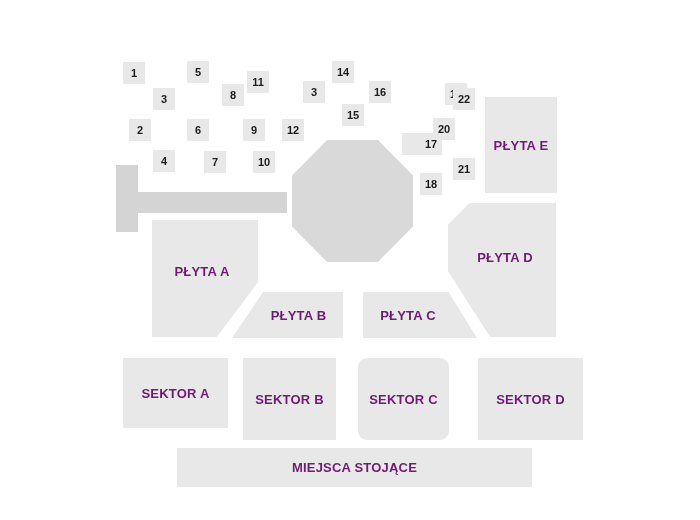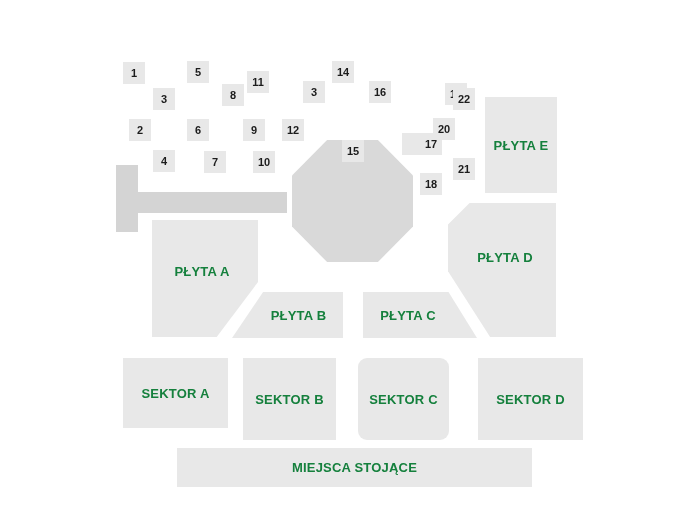--- a/index.html
+++ b/index.html
@@ -8,21 +8,21 @@
     font-family:"Liberation Sans", sans-serif;
   }
   .map{
     position:relative;width:700px;height:520px;background:#ffffff;
   }
   .sec{
     position:absolute;display:flex;align-items:center;justify-content:center;
     background:#e8e8e8;cursor:pointer;
   }
   .sec-label{
-    font-weight:bold;font-size:13px;color:#15803d;letter-spacing:.2px;
+    font-weight:bold;font-size:13px;color:#701a75;letter-spacing:.2px;
     white-space:nowrap;pointer-events:none;
   }
   
   .sec[data-name="section-plyta-a"] .sec-label{transform:translate(-3px,-7px);}
   .sec[data-name="section-plyta-b"] .sec-label{transform:translate(11px,0);}
   .sec[data-name="section-plyta-c"] .sec-label{transform:translate(-12px,0);}
   .sec[data-name="section-plyta-d"] .sec-label{transform:translate(3px,-13px);}
   .seat{
     position:absolute;width:22px;height:22px;background:#e8e8e8;
     display:flex;align-items:center;justify-content:center;cursor:pointer;
@@ -117,21 +117,21 @@
       </div>
       <div class="seat" data-name="seat-box-12" style="left: 282px; top: 119px;">
         <span class="seat-label" data-name="seat-box-label">12</span>
       </div>
       <div class="seat" data-name="seat-box-13" style="left: 303px; top: 81px;">
         <span class="seat-label" data-name="seat-box-label">3</span>
       </div>
       <div class="seat" data-name="seat-box-14" style="left: 332px; top: 61px;">
         <span class="seat-label" data-name="seat-box-label">14</span>
       </div>
-      <div class="seat" data-name="seat-box-15" style="left: 342px; top: 104px; margin-top: 36px;">
+      <div class="seat" data-name="seat-box-15" style="left: 342px; top: 104px;">
         <span class="seat-label" data-name="seat-box-label">15</span>
       </div>
       <div class="seat" data-name="seat-box-16" style="left: 369px; top: 81px;">
         <span class="seat-label" data-name="seat-box-label">16</span>
       </div>
       <div class="seat" data-name="seat-box-17" style="left: 402px; top: 133px; padding-left: 18px;">
         <span class="seat-label" data-name="seat-box-label">17</span>
       </div>
       <div class="seat" data-name="seat-box-18" style="left: 420px; top: 173px;">
         <span class="seat-label" data-name="seat-box-label">18</span>

